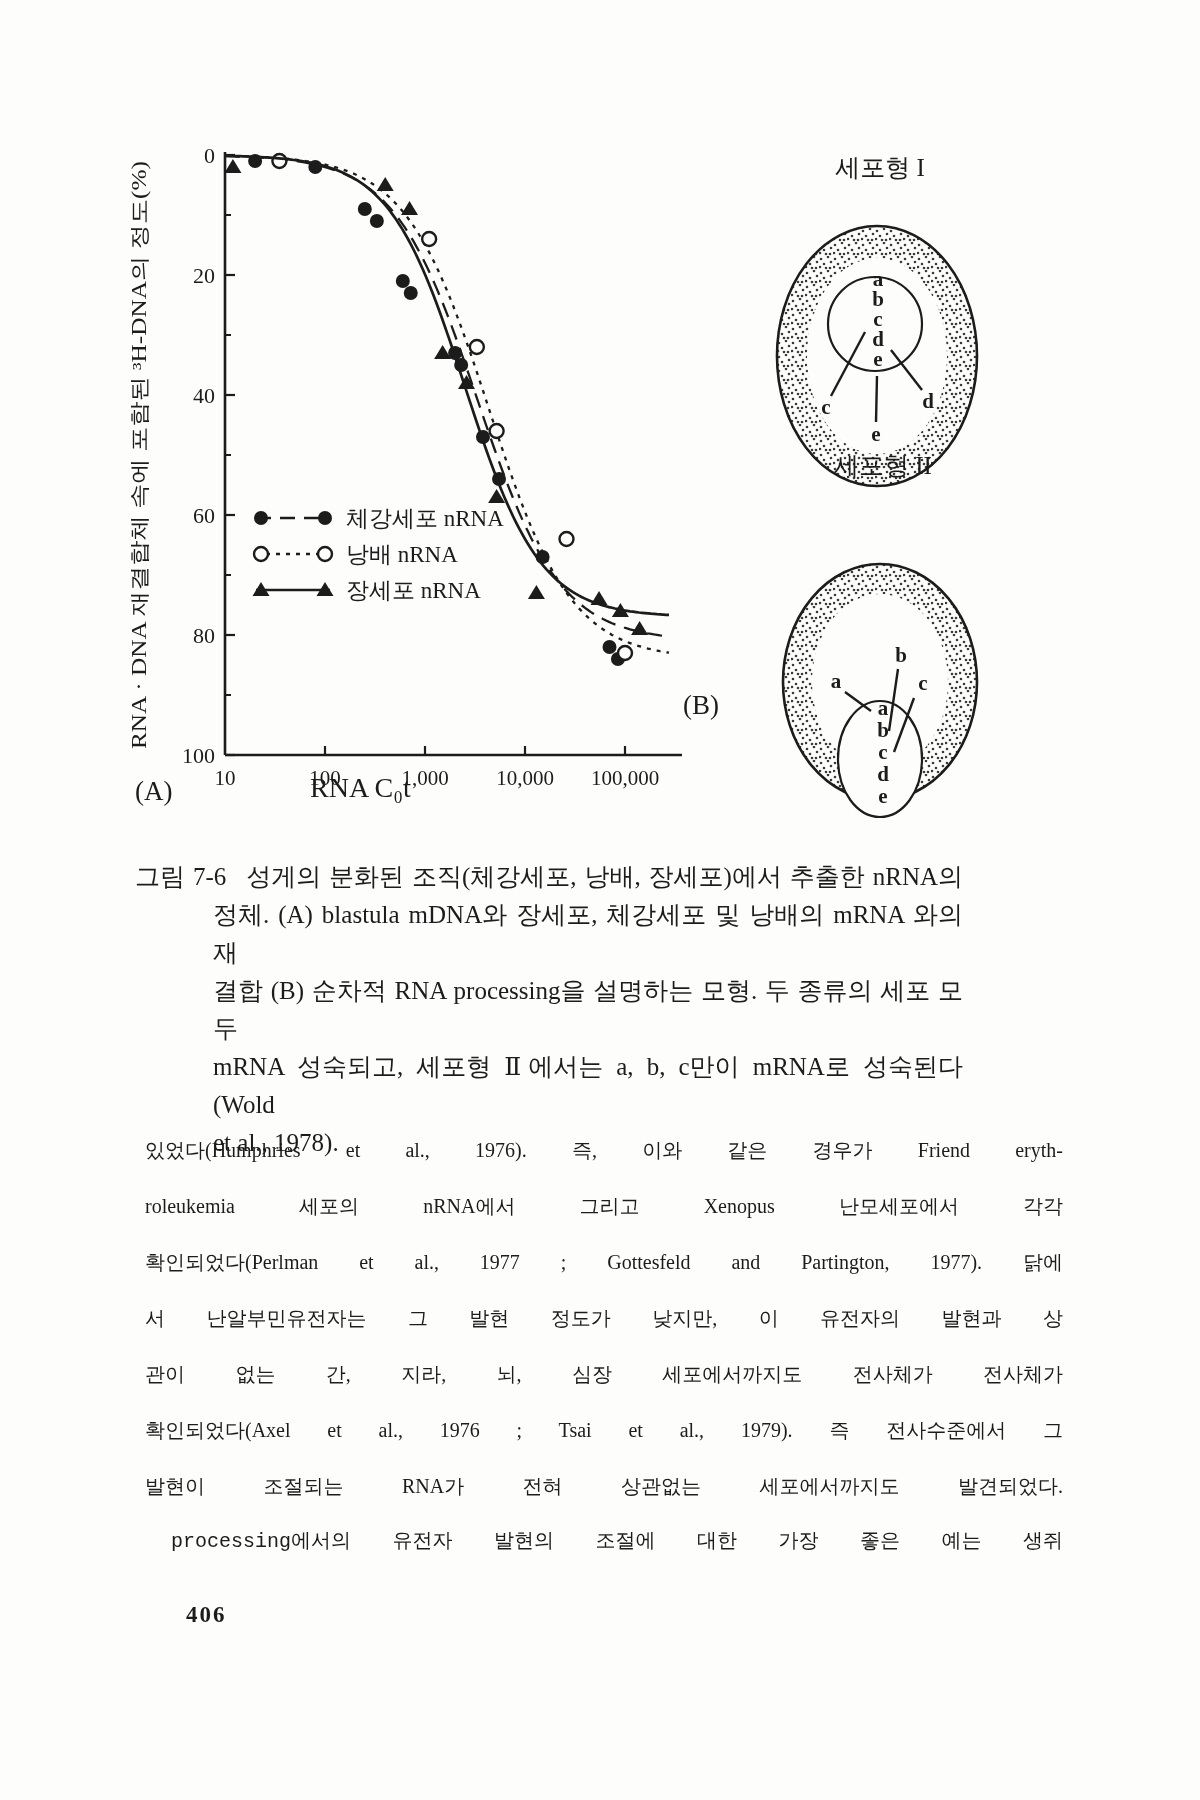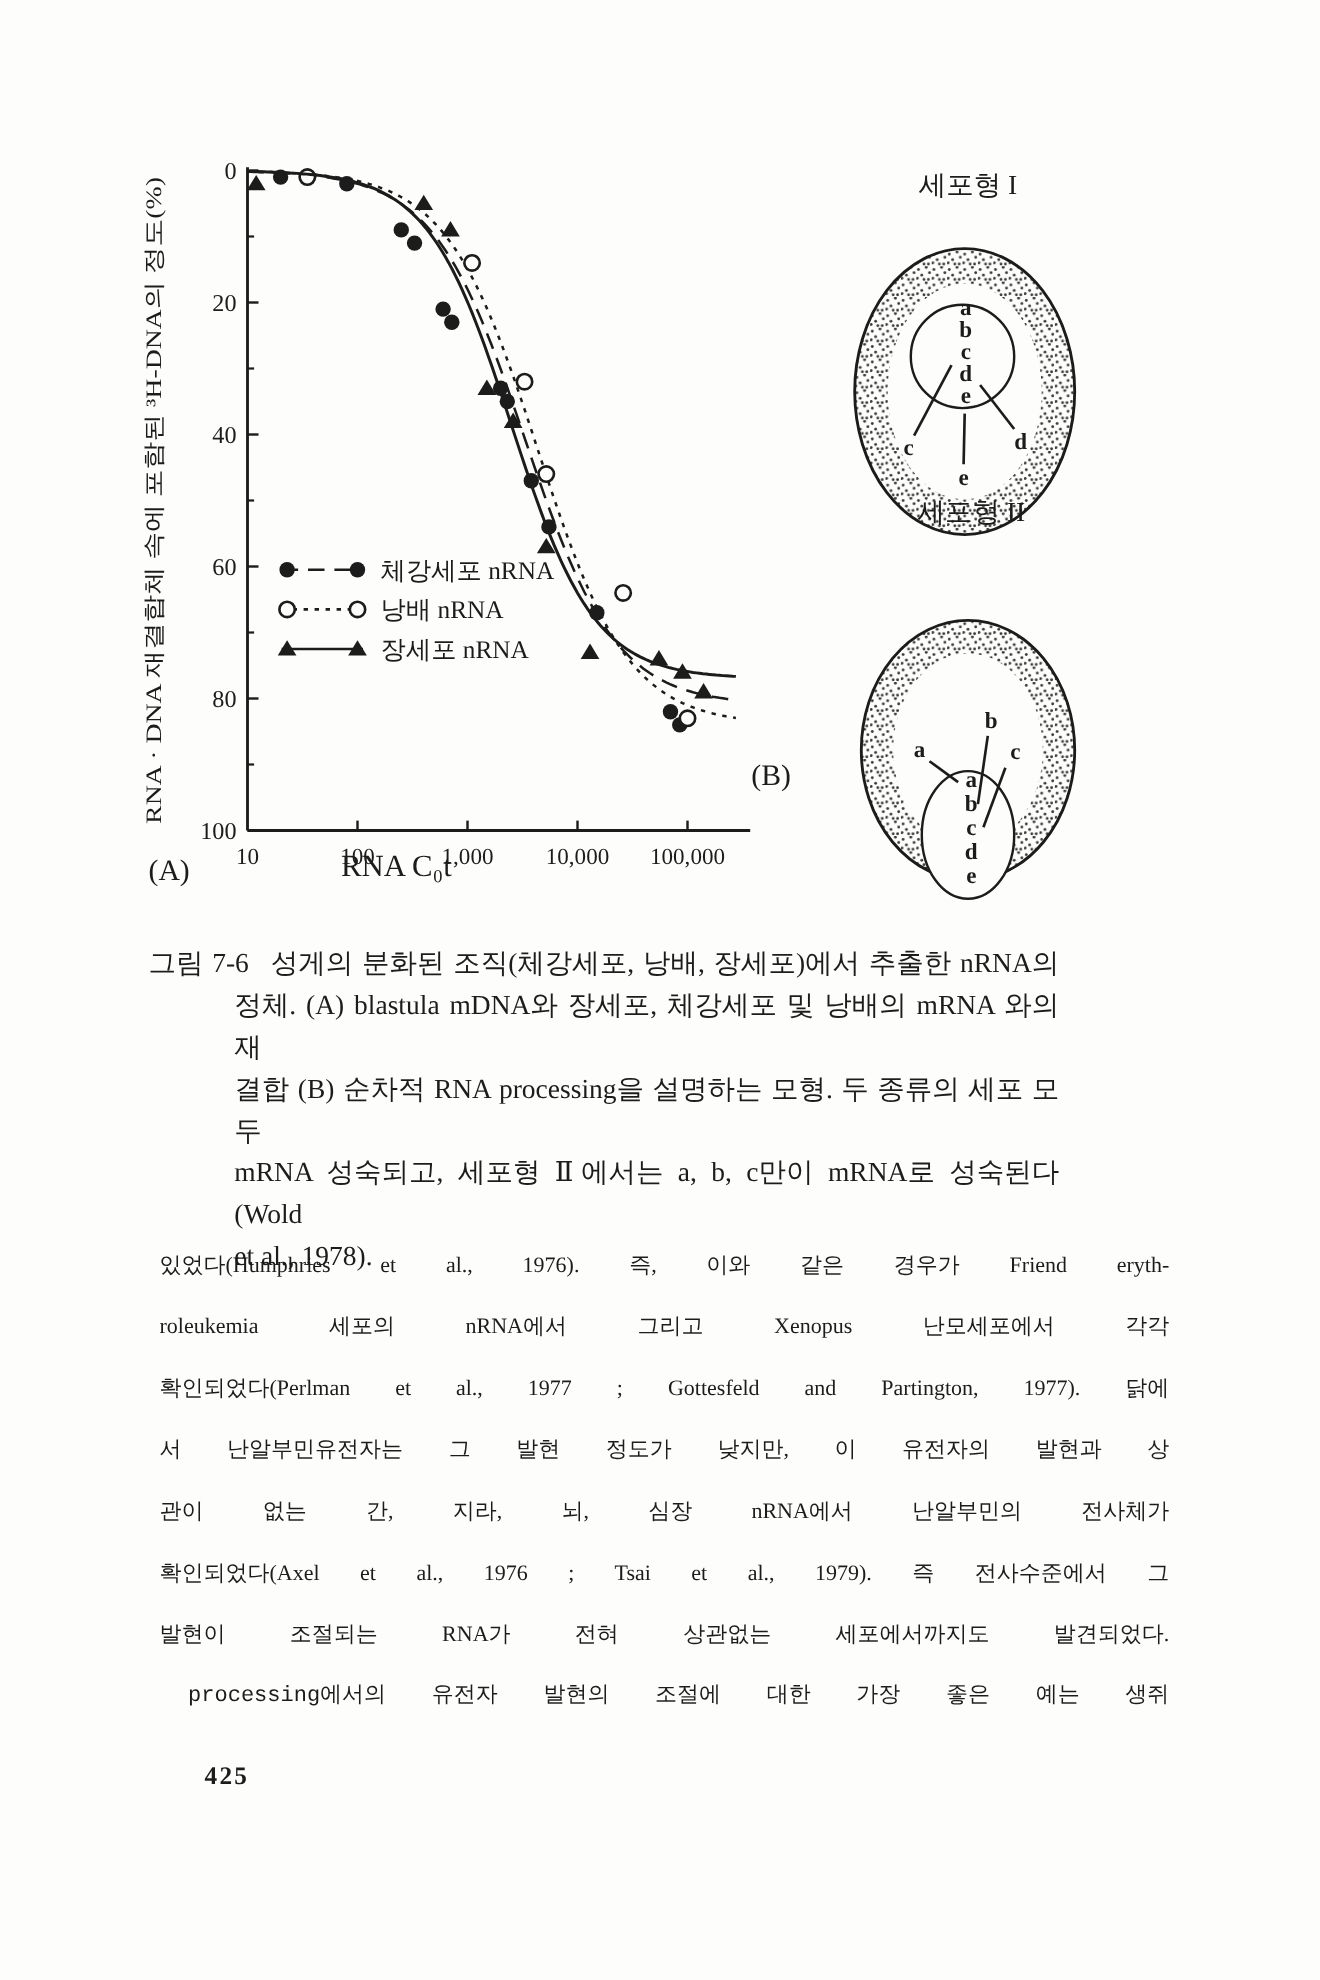--- a/index.html
+++ b/index.html
@@ -184,20 +184,20 @@
       <div class="cap-line">결합 (B) 순차적 RNA processing을 설명하는 모형. 두 종류의 세포 모두</div>
       <div class="cap-line">mRNA 성숙되고, 세포형 Ⅱ에서는 a, b, c만이 mRNA로 성숙된다(Wold</div>
       <div class="cap-line last">et al., 1978).</div>
     </div>
 
   <div class="abs body-text" style="left:145px;top:1122px;">
       <div class="bl"><span>있었다(Humphries et al., 1976).  즉,  이와  같은  경우가  Friend eryth-</span></div>
       <div class="bl"><span>roleukemia  세포의  nRNA에서  그리고  </span><span class="it">Xenopus</span><span>  난모세포에서  각각</span></div>
       <div class="bl"><span>확인되었다(Perlman et al., 1977 ; Gottesfeld and Partington, 1977).  닭에</span></div>
       <div class="bl"><span>서  난알부민유전자는  그  발현  정도가  낮지만,  이  유전자의  발현과  상</span></div>
-      <div class="bl"><span>관이  없는  간,  지라,  뇌,  심장  nRNA에서  난알부민의  전사체가</span></div>
+      <div class="bl"><span>관이  없는  간,  지라,  뇌,  심장  세포에서까지도  전사체가  전사체가</span></div>
       <div class="bl"><span>확인되었다(Axel et al., 1976 ; Tsai et al., 1979).  즉  전사수준에서  그</span></div>
       <div class="bl"><span>발현이  조절되는  RNA가  전혀  상관없는  세포에서까지도  발견되었다.</span></div>
       <div class="bl indent"><span>processing에서의  유전자  발현의  조절에  대한  가장  좋은  예는  생쥐</span></div>
     </div>
 
-  <div class="abs page-num" style="left:186px;top:1602px;">425</div>
+  <div class="abs page-num" style="left:186px;top:1602px;">406</div>
 </div>
 
 </body></html>

